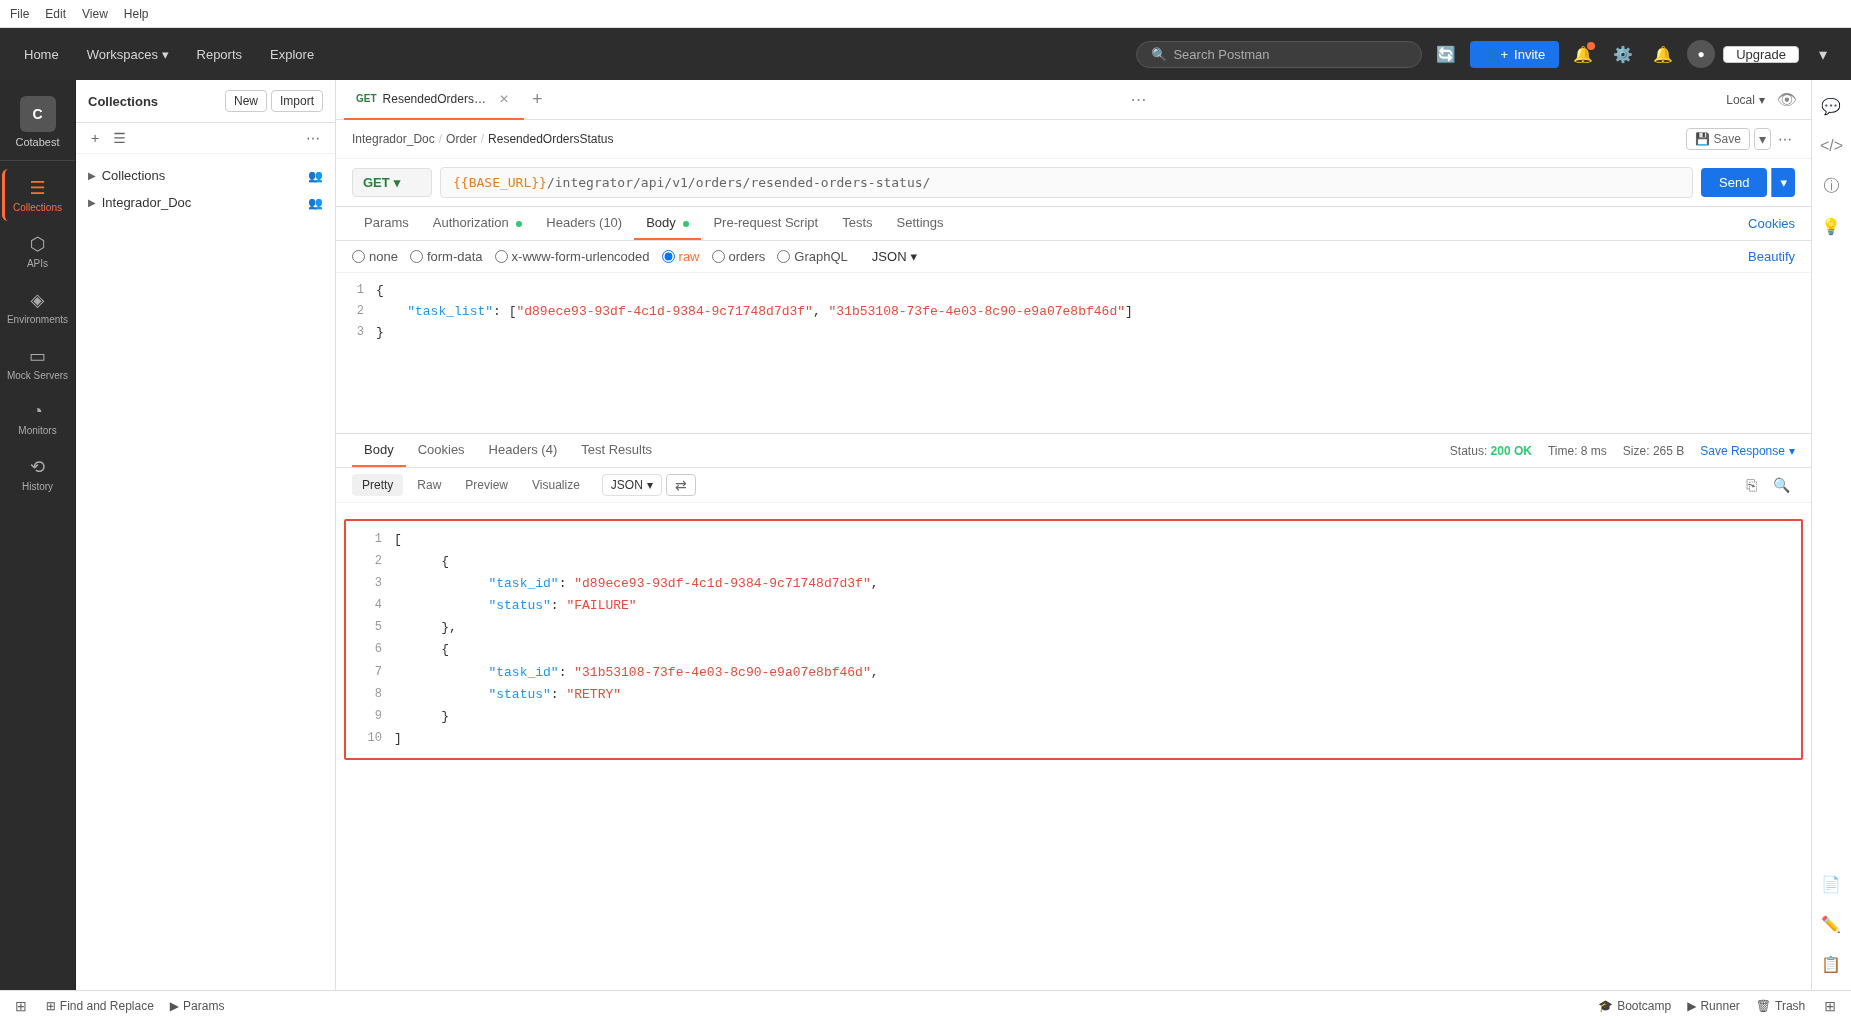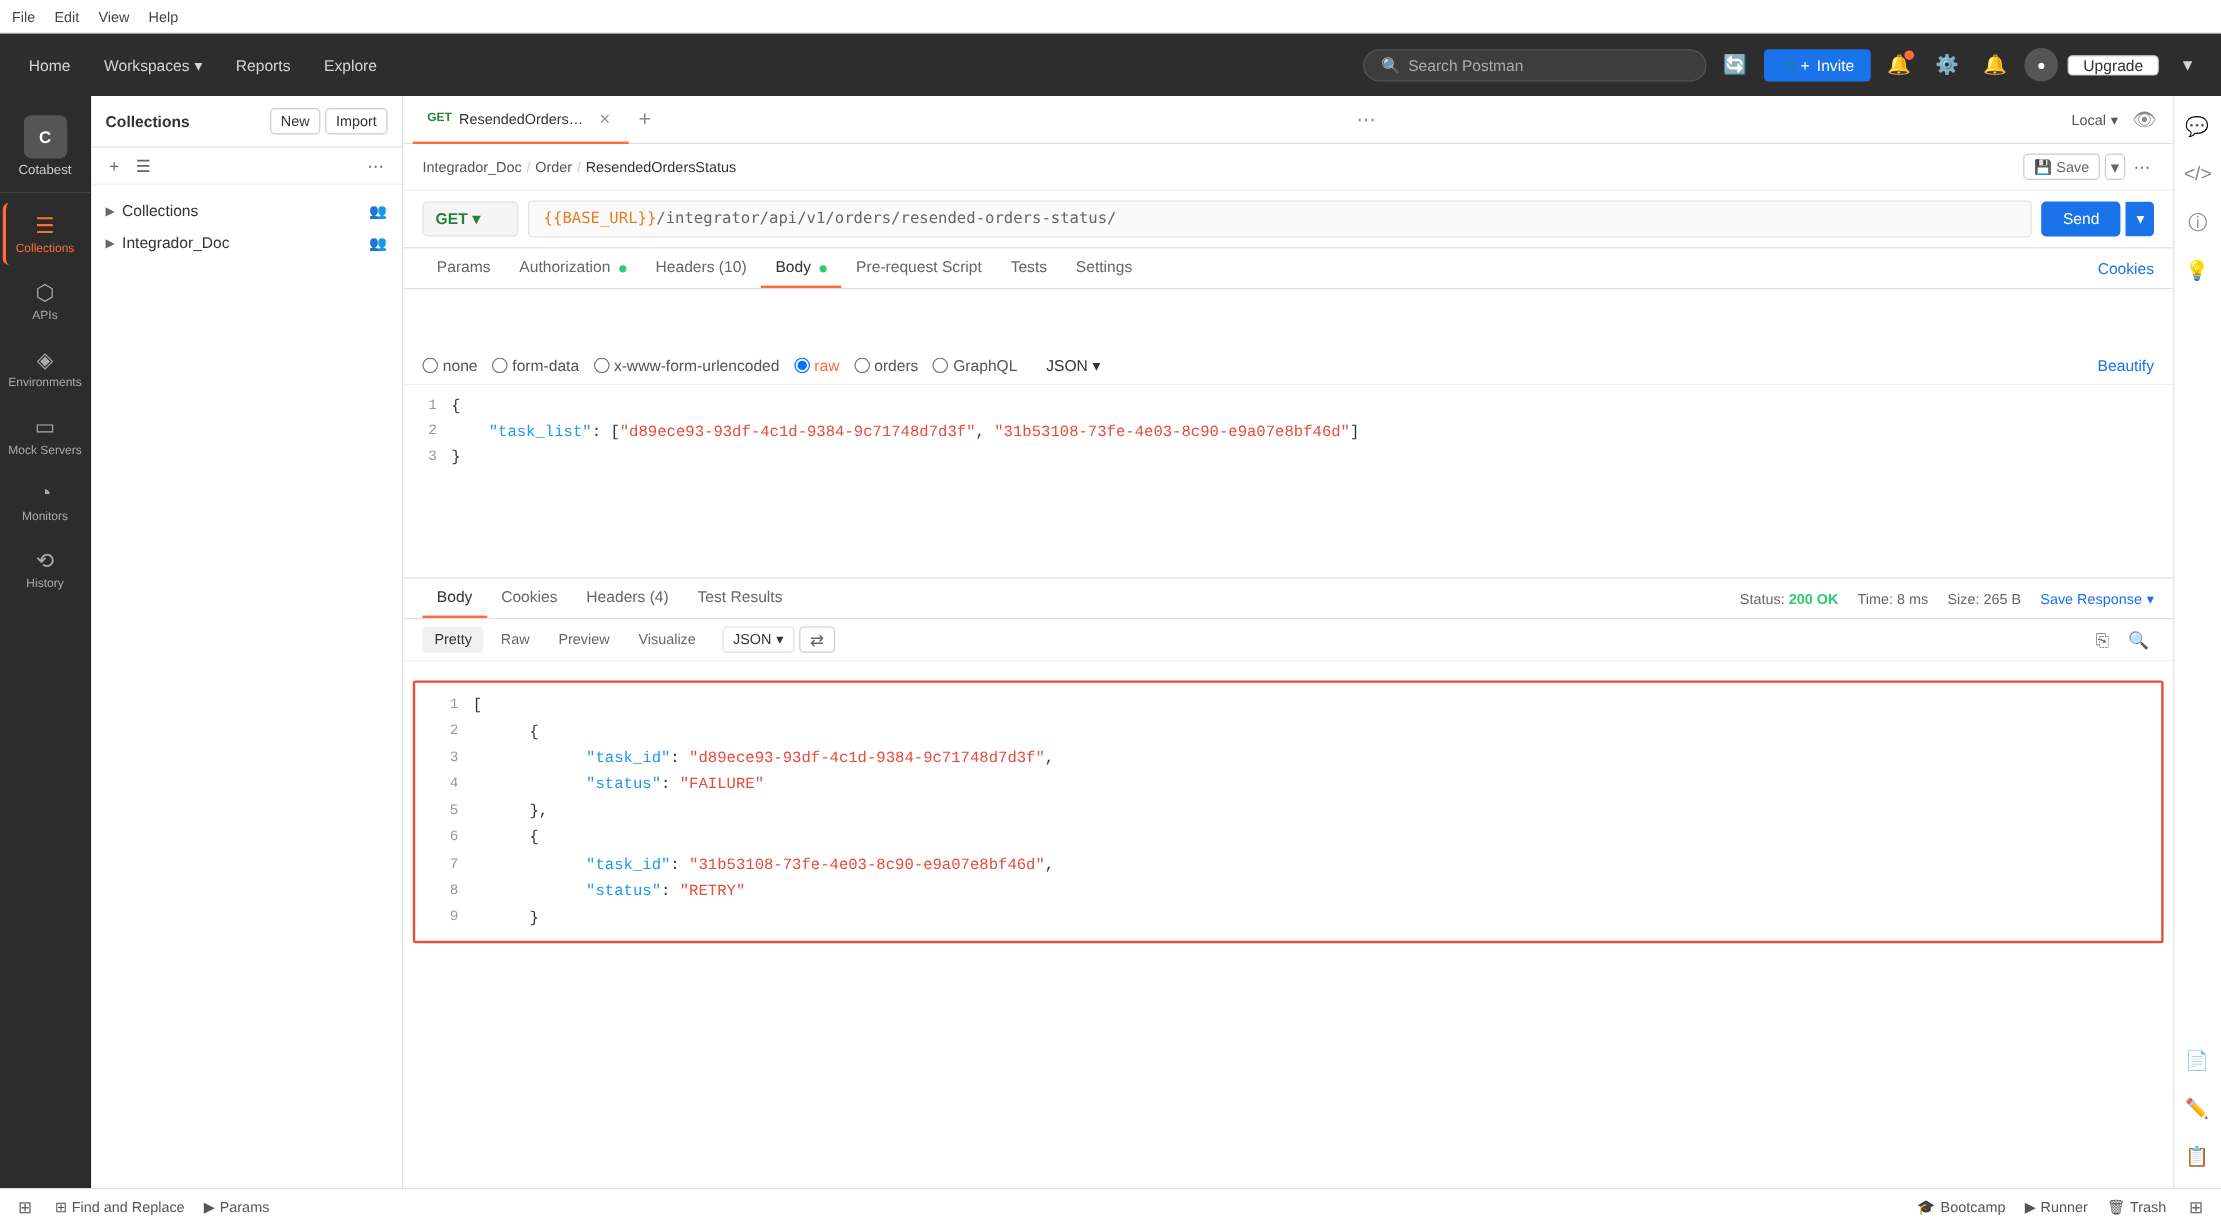--- a/index.html
+++ b/index.html
@@ -75,21 +75,21 @@
 
     
     .request-tabs { display: flex; align-items: center; padding: 0 16px; border-bottom: 1px solid #e0e0e0; gap: 0; }
     .req-tab { padding: 8px 12px; font-size: 13px; color: #666; cursor: pointer; border-bottom: 2px solid transparent; white-space: nowrap; }
     .req-tab.active { color: #333; border-bottom: 2px solid #ff6c37; }
     .req-tab .dot { display: inline-block; width: 6px; height: 6px; border-radius: 50%; margin-left: 4px; vertical-align: middle; }
     .req-tab .dot.green { background: #2ecc71; }
     .cookies-link { margin-left: auto; color: #1a73e8; cursor: pointer; font-size: 13px; text-decoration: none; }
 
     
-    .body-type-row { display: flex; align-items: center; padding: 8px 16px; gap: 12px; border-bottom: 1px solid #f0f0f0; margin-top: 48px; }
+    .body-type-row { display: flex; align-items: center; padding: 8px 16px; gap: 12px; border-bottom: 1px solid #f0f0f0; }
     .radio-option { display: flex; align-items: center; gap: 4px; cursor: pointer; font-size: 13px; color: #555; }
     .radio-option input { cursor: pointer; }
     .json-select { display: flex; align-items: center; gap: 4px; font-size: 13px; color: #333; font-weight: 500; cursor: pointer; margin-left: 12px; }
     .beautify-btn { margin-left: auto; color: #1a73e8; cursor: pointer; font-size: 13px; font-weight: 500; }
 
     
     .code-editor { background: #fff; padding: 8px 0; font-family: 'Courier New', monospace; font-size: 13px; line-height: 1.6; flex-shrink: 0; height: 160px; overflow: hidden; }
     .code-line { display: flex; padding: 0 8px; }
     .line-num { color: #999; min-width: 32px; text-align: right; padding-right: 12px; user-select: none; font-size: 12px; }
     .line-content { color: #333; }
@@ -420,20 +420,24 @@
                 <span class="resp-line-content indent2">&nbsp;&nbsp;&nbsp;&nbsp;&nbsp;&nbsp;&nbsp;&nbsp;<span class="json-key">"task_id"</span><span>: </span><span class="json-string">"31b53108-73fe-4e03-8c90-e9a07e8bf46d"</span>,</span>
               </div>
               <div class="resp-line">
                 <span class="resp-line-num">8</span>
                 <span class="resp-line-content indent2">&nbsp;&nbsp;&nbsp;&nbsp;&nbsp;&nbsp;&nbsp;&nbsp;<span class="json-key">"status"</span><span>: </span><span class="json-string">"RETRY"</span></span>
               </div>
               <div class="resp-line">
                 <span class="resp-line-num">9</span>
                 <span class="resp-line-content indent1 json-bracket">&nbsp;&nbsp;&nbsp;&nbsp;}</span>
               </div>
+              <div class="resp-line">
+                <span class="resp-line-num">10</span>
+                <span class="resp-line-content json-bracket">]</span>
+              </div>
             </div>
           </div>
         </div>
       </div>
     </div>
   </div>
 
   <div class="right-sidebar">
     <button class="right-icon-btn">💬</button>
     <button class="right-icon-btn">&lt;/&gt;</button>

